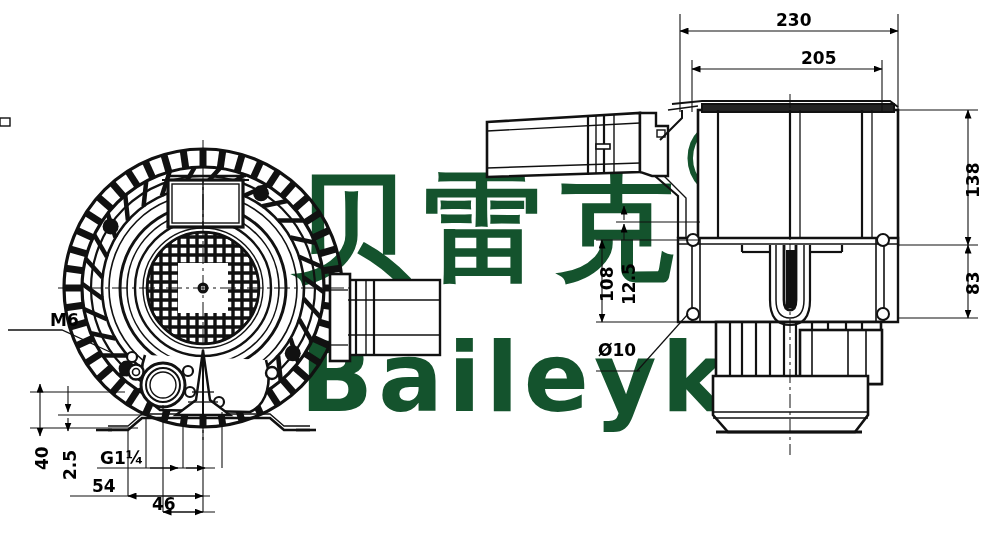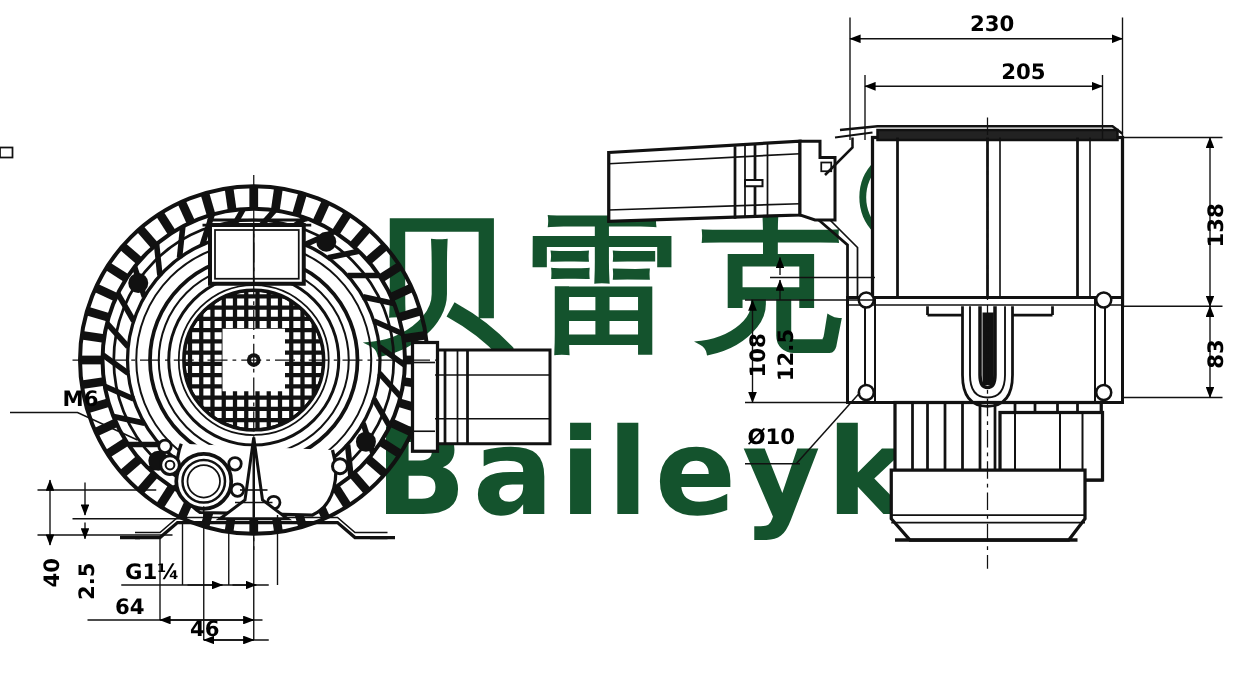--- a/index.html
+++ b/index.html
@@ -469,16 +469,16 @@
   <div class="dimtxt vert" style="left:963px; top:198px;">138</div>
   <div class="dimtxt vert" style="left:963px; top:295px;">83</div>
   <div class="dimtxt vert" style="left:597px; top:302px;">108</div>
   <div class="dimtxt vert" style="left:619px; top:305px;">12.5</div>
   <div class="dimtxt" style="left:598px; top:340px;">Ø10</div>
 
   <div class="dimtxt" style="left:6px;  top:310px;margin-left:44px;">M6</div>
   <div class="dimtxt vert" style="left:32px; top:470px;">40</div>
   <div class="dimtxt vert" style="left:60px; top:480px;">2.5</div>
   <div class="dimtxt" style="left:100px; top:448px;">G1¼</div>
-  <div class="dimtxt" style="left:92px;  top:476px;">64</div>
+  <div class="dimtxt" style="left:92px;  top:476px;">54</div>
   <div class="dimtxt" style="left:152px; top:494px;">46</div>
 
 </div>
 
 </body></html>

